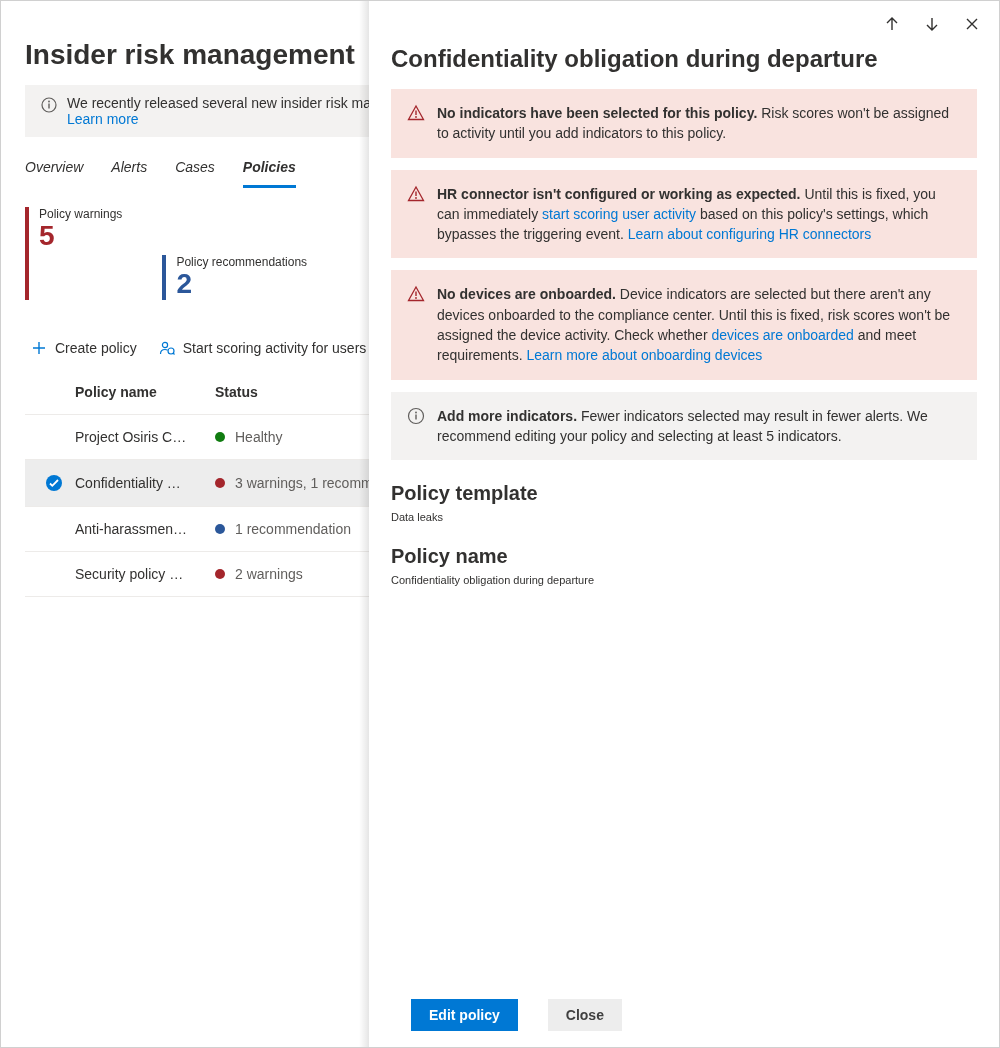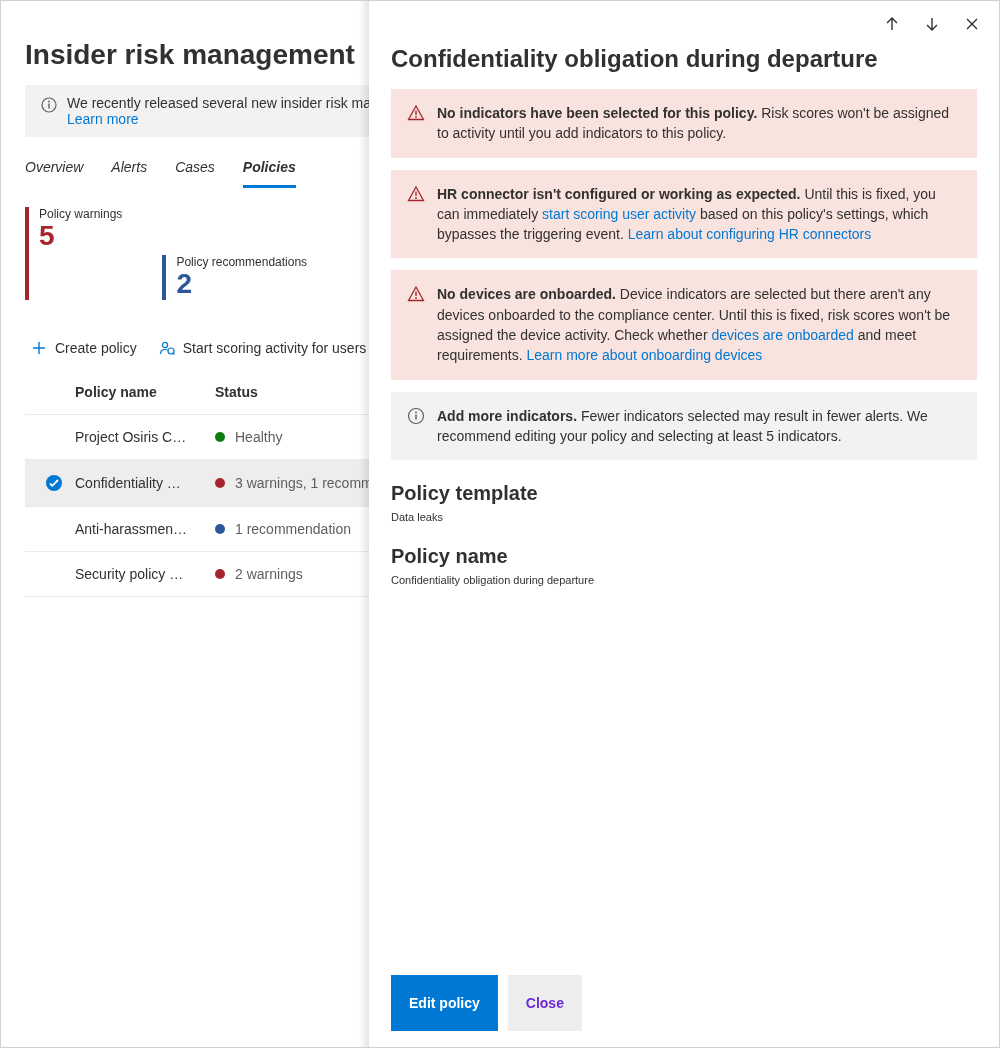--- a/index.html
+++ b/index.html
@@ -56,23 +56,23 @@
   .alert.warn { background:#f9e3df; }
   .alert.info { background:#f3f2f1; }
   .alert .aicon { flex:0 0 auto; margin-top:1px; }
   .alert b { font-weight:600; }
 
   .section { margin-top:22px; }
   .section-label { font-weight:600; font-size:20px; }
   .section-value { font-size:11px; color:#323130; margin-top:6px; }
 
   .panel-footer { padding:16px 22px; display:flex; gap:10px; }
-  .btn { font-size:14px; padding:20px 18px; border:none; cursor:pointer; font-family:inherit; font-weight:600;}
+  .btn { font-size:14px; padding:8px 18px; border:none; cursor:pointer; font-family:inherit; font-weight:600;margin-left:20px;}
   .btn.primary { background:#0078d4; color:#fff; }
-  .btn.secondary { background:#ededed; color:#6d28d9; }
+  .btn.secondary { background:#ededed; color:#404040; }
 
   svg { display:block; }
 </style>
 </head>
 <body>
 
 <div class="page">
 
   <div class="main">
     <h1 class="page-title">Insider risk management</h1>

